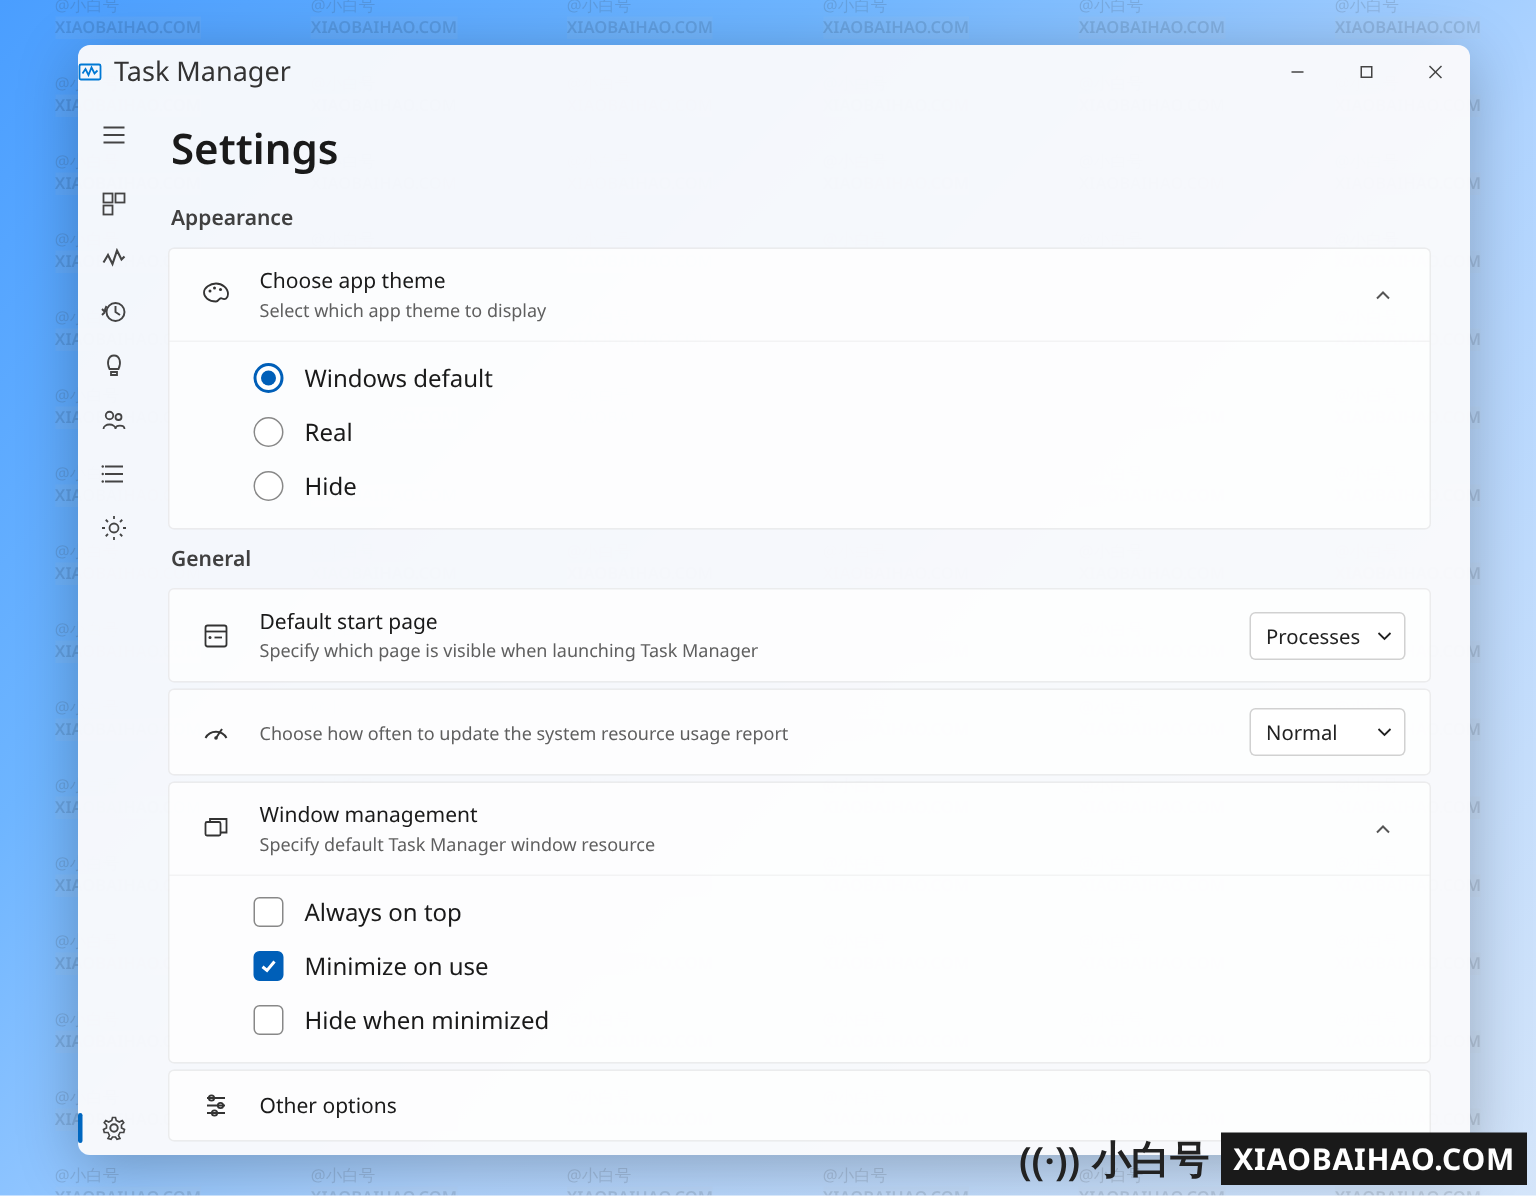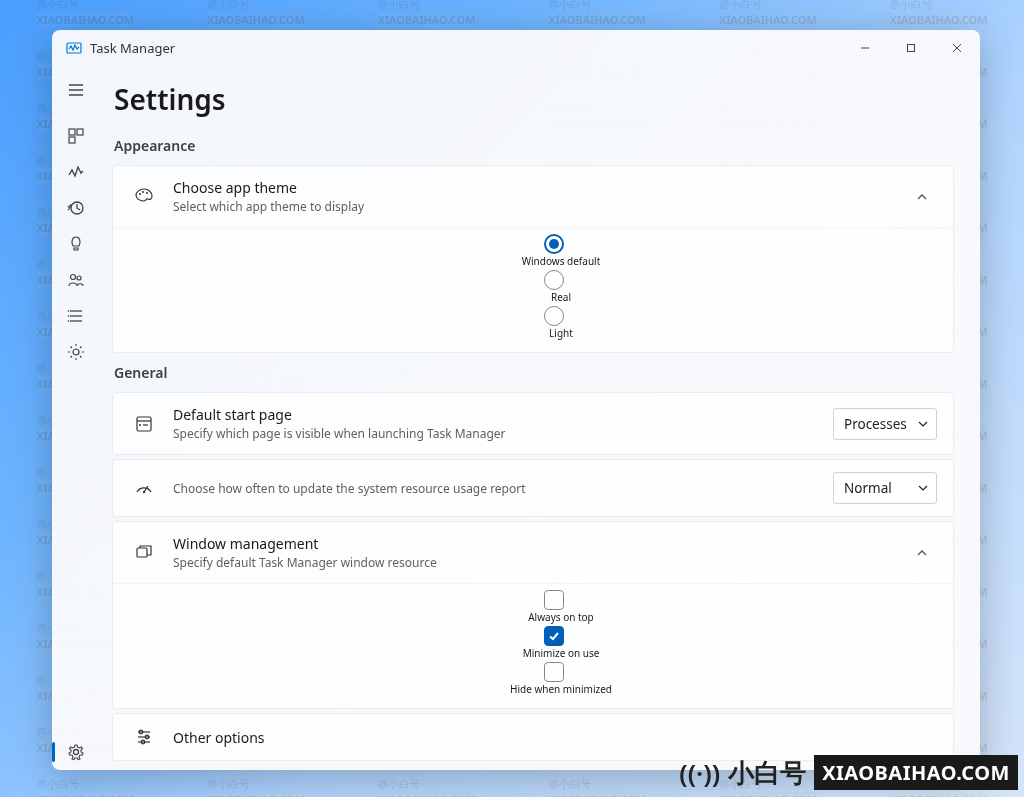--- a/index.html
+++ b/index.html
@@ -25,22 +25,21 @@
     box-shadow: 0 8px 40px rgba(0,0,0,0.25);
     display: flex;
     flex-direction: column;
     overflow: hidden;
     z-index: 1;
   }
   .titlebar {
     height: 36px;
     display: flex;
     align-items: center;
-    padding-left: 14px;
-    font-size: 13px;
+    font-size: 18px;
     color: #333;
   }
   .titlebar .app-icon {
     width: 16px; height: 16px; margin-right: 8px;
     display: flex; align-items: center; justify-content: center;
   }
   .titlebar .app-icon svg { width: 16px; height: 16px; }
   .title-text { flex: none; }
   .titlebar-spacer { flex: 1; }
   .wc-btn {
@@ -131,21 +130,21 @@
     gap: 10px;
   }
   .dropdown .dd-text { flex: 1; }
   .card-body {
     padding: 6px 0 10px 56px;
     border-top: 1px solid rgba(0,0,0,0.04);
   }
   .opt-row {
     display: flex; align-items: center;
     height: 36px;
-    font-size: 10px; color: #1a1a1a; flex-direction: column;
+    font-size: 16px; color: #1a1a1a;
   }
   .radio {
     width: 20px; height: 20px; border-radius: 50%;
     border: 1.5px solid #888;
     margin-right: 14px;
     display: flex; align-items: center; justify-content: center;
     background: #fff;
   }
   .radio.checked { border-color: #005fb8; border-width: 2px; }
   .radio.checked::after {
@@ -728,21 +727,21 @@
           <div class="opt-row">
             <span class="radio checked"></span>
             <span>Windows default</span>
           </div>
           <div class="opt-row">
             <span class="radio"></span>
             <span>Real</span>
           </div>
           <div class="opt-row">
             <span class="radio"></span>
-            <span>Light</span>
+            <span>Hide</span>
           </div>
         </div>
       </div>
 
       <div class="section-header">General</div>
 
       <div class="card">
         <div class="card-header">
           <span class="card-icon">
             <svg viewBox="0 0 20 20">

